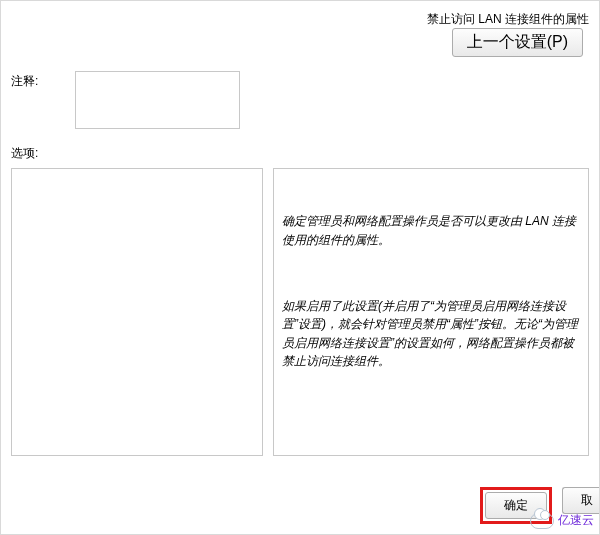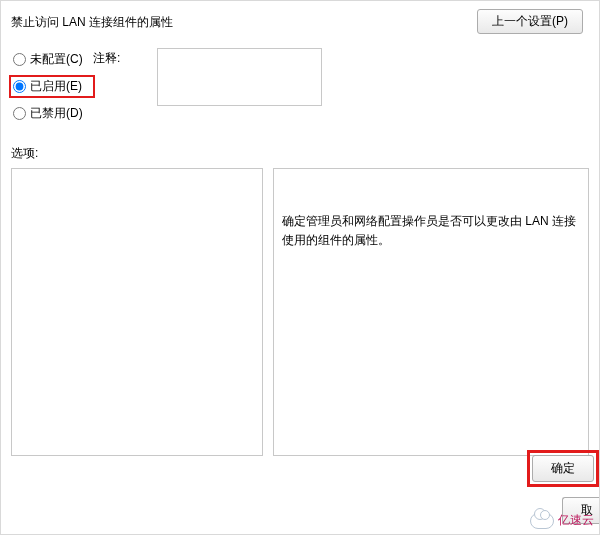--- a/index.html
+++ b/index.html
@@ -17,38 +17,39 @@
   .panel {
     background: #fff;
     border: 1px solid #d9d9d9;
     width: 100%;
     height: 100%;
     padding: 8px 10px 10px 10px;
     position: relative;
   }
   .top-row {
     display: flex;
-    align-items: center;
+    align-items: flex-end;
+    flex-direction: column;
   }
   .title-box {
     flex: 1;
     padding-top: 2px;
   }
   .title-text { font-size: 12px; }
   .nav-buttons {
     display: flex;
     gap: 6px;
     padding-right: 6px;
   }
   .btn {
     background: linear-gradient(#fdfdfd, #e9e9e9);
     border: 1px solid #acacac;
     border-radius: 3px;
     padding: 3px 14px;
-    font-size: 12px;
+    font-size: 16px;
     font-family: inherit;
     cursor: pointer;
     min-width: 90px;
   }
 
   .config-row {
     display: flex;
     margin-top: 14px;
   }
   .radio-col {
@@ -94,21 +95,21 @@
   }
   .platform-text {
     flex: 1;
     padding-top: 1px;
     padding-right: 6px;
     line-height: 1.45;
   }
 
   .mid-row {
     display: flex;
-    margin-top: 22px;
+    margin-top: 16px;
     flex-direction: column;
   }
   .mid-row .col-left { width: 262px; }
   .mid-row .col-right { flex: 1; }
 
   .lower {
     display: flex;
     margin-top: 6px;
     height: 288px;
   }
@@ -121,30 +122,29 @@
   .help-box {
     flex: 1;
     border: 1px solid #c8c8c8;
     background: #fff;
     padding: 6px 8px;
     line-height: 1.55;
     font-size: 12px;
     overflow: hidden;
     white-space: pre-wrap;
   }
-  .help-box p { margin: 0 0 10px 0; }
+  .help-box p { margin: 0 0 10px 0; font-style: italic; }
 
   .footer {
     position: absolute;
     bottom: 10px;
     right: 0;
     display: flex;
     gap: 10px;
-    align-items: flex-end;
-    flex-direction: column;
+    align-items: flex-start;
   }
   .ok-wrap {
     border: 3px solid #e21b1b;
     padding: 2px;
   }
   .btn-ok, .btn-cancel {
     background: linear-gradient(#fdfdfd, #e9e9e9);
     border: 1px solid #acacac;
     border-radius: 3px;
     padding: 4px 18px;
@@ -158,21 +158,21 @@
     border-right: none;
     padding-right: 6px;
   }
   .watermark {
     position: absolute;
     right: 6px;
     bottom: 6px;
     display: flex;
     align-items: center;
     gap: 4px;
-    color: #be185d;
+    color: #6d28d9;
     font-size: 12px;
     pointer-events: none;
   }
   .watermark .cloud {
     width: 24px; height: 16px;
     border: 1.5px solid #b9c6d4;
     border-radius: 10px;
     position: relative;
   }
   .watermark .cloud::before,
@@ -194,53 +194,40 @@
   <div class="top-row">
     <div class="title-box">
       <span class="title-text">禁止访问 LAN 连接组件的属性</span>
     </div>
     <div class="nav-buttons">
       <button class="btn">上一个设置(P)</button>
     </div>
   </div>
 
   <div class="config-row">
-    <div class="radio-col">
-      <label class="radio-item">
-        <input type="radio" name="state" style="">
-        <span>未配置(C)</span>
-      </label>
-      <label class="radio-item highlight-red">
-        <input type="radio" name="state" checked="" style="">
-        <span>已启用(E)</span>
-      </label>
-      <label class="radio-item">
-        <input type="radio" name="state" style="">
-        <span>已禁用(D)</span>
-      </label>
-    </div>
 
     <div class="comment-col">
       <div class="comment-row">
         <div class="field-label">注释:</div>
         <textarea class="comment-box" style=""></textarea>
       </div>
       <div class="comment-row">
       </div>
     </div>
   </div>
 
   <div class="mid-row">
     <div class="col-left">选项:</div>
   </div>
 
   <div class="lower">
     <div class="options-box"></div>
     <div class="help-box">
       <p>确定管理员和网络配置操作员是否可以更改由 LAN 连接使用的组件的属性。</p>
+      <p>如果启用了此设置(并启用了“为管理员启用网络连接设置”设置)，就会针对管理员禁用“属性”按钮。无论“为管理员启用网络连接设置”的设置如何，网络配置操作员都被禁止访问连接组件。</p>
       
       
       
     </div>
   </div>
 
   <div class="footer">
     <span class="ok-wrap">
       <button class="btn-ok">确定</button>
     </span>

